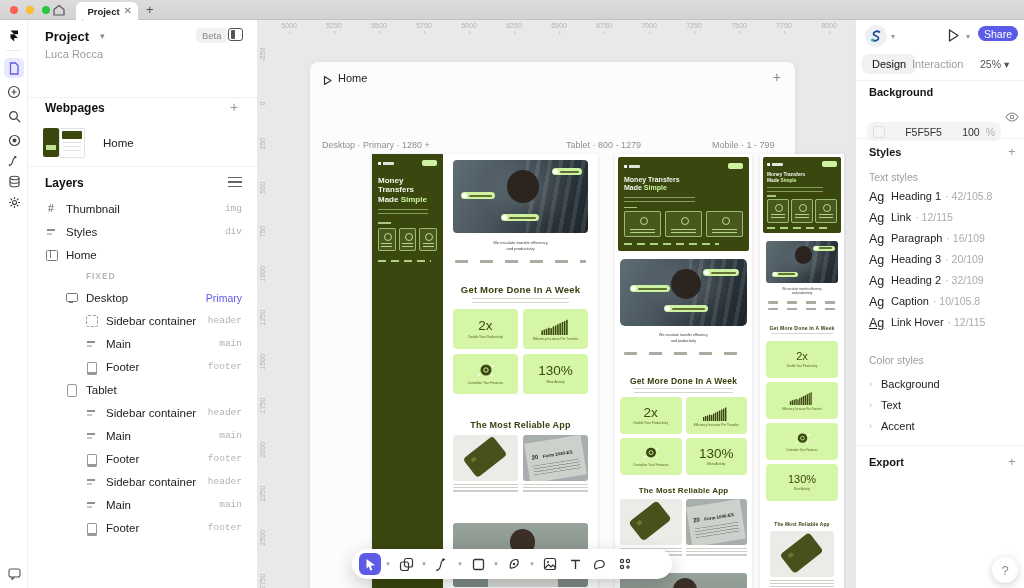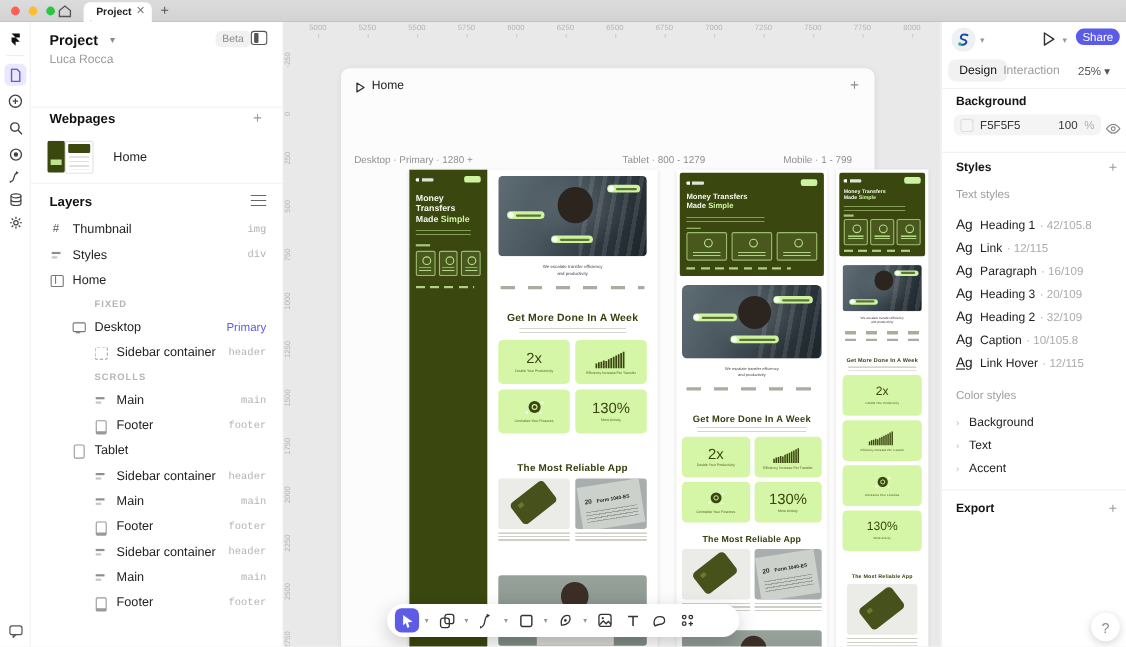--- a/index.html
+++ b/index.html
@@ -204,28 +204,28 @@
   .preview-btn { position:absolute; left:90px; top:8px; width:15px; height:15px; color:#333; }
   .pv-chev { position:absolute; left:110px; top:12px; font-size:8px; color:#999; }
   .share-btn { position:absolute; left:122px; top:6px; width:40px; height:15px; background:#5B5BE8; color:#fff; border:none; border-radius:8px; font-size:10.5px; font-family:"Liberation Sans",sans-serif; }
   .tab-design { position:absolute; left:6px; top:34px; background:#f1f1f1; border-radius:7px; padding:4px 10px; font-size:11px; color:#111; }
   .tab-interaction { position:absolute; left:56px; top:38px; font-size:11px; color:#9d9d9d; }
   .zoom-ctl { position:absolute; left:124px; top:38px; font-size:10.5px; color:#555; }
   .i-div { position:absolute; left:0; width:169px; height:1px; background:#f1f1f1; }
   .i-head { position:absolute; left:13px; font-size:11px; font-weight:bold; color:#161616; }
   .i-plus { position:absolute; left:152px; font-size:13px; color:#9a9a9a; }
   .i-sub { position:absolute; left:13px; font-size:10.5px; color:#9e9e9e; }
-  .bg-pill { position:absolute; left:11px; top:84px; width:134px; height:19px; background:#f4f4f4; border-radius:6px; display:flex; align-items:center; padding:0 6px; gap:6px; }
+  .bg-pill { position:absolute; left:11px; top:102px; width:134px; height:19px; background:#f4f4f4; border-radius:6px; display:flex; align-items:center; padding:0 6px; gap:6px;text-align:center; }
   .swatch { width:12px; height:12px; background:#F5F5F5; border:1px solid #ddd; border-radius:3px; flex:none; }
   .hexval { font-size:10.5px; color:#333; flex:1; }
   .opval { font-size:10.5px; color:#333; }
   .pct { font-size:10.5px; color:#b0b0b0; }
   .eye { position:absolute; left:149px; top:90px; width:14px; height:14px; color:#8a8a8a; }
   .tslist { position:absolute; left:0; top:170px; width:169px; }
-  .tsrow { display:flex; align-items:flex-end; height:21px; padding:0 13px; }
+  .tsrow { display:flex; align-items:flex-start; height:21px; padding:0 13px; }
   .ag { width:22px; font-size:12.5px; color:#222; flex:none; }
   .tsrow.underline .ag { text-decoration:underline; }
   .tsname { font-size:11px; color:#222; margin-right:4px; white-space:nowrap; }
   .tsmeta { font-size:10.5px; color:#ababab; white-space:nowrap; }
   .cslist { position:absolute; left:0; top:353px; width:169px; }
   .csrow { display:flex; align-items:center; height:21px; padding:0 13px; gap:9px; }
   .cschev { font-size:9px; color:#b5b5b5; }
   .csname { font-size:11px; color:#222; }
   .help-btn { position:absolute; left:992px; top:557px; width:26px; height:26px; border-radius:50%; background:#fff; box-shadow:0 2px 8px rgba(0,0,0,.18); border:none; font-size:13px; color:#8a8a8a; z-index:50; font-family:"Liberation Sans",sans-serif; }
 </style>
@@ -353,25 +353,20 @@
         </div>
         <div class="lrow primary" style="padding-left: 38px;">
           <span class="lic desktop"></span>
           <span class="llabel">Desktop</span>
           <span class="ltag">Primary</span>
         </div>
         <div class="lrow" style="padding-left: 58px;">
           <span class="lic select"></span>
           <span class="llabel">Sidebar container</span>
           <span class="ltag">header</span>
-        </div>
-        <div class="lrow section" style="padding-left: 58px;">
-
-          <span class="llabel">SCROLLS</span>
-
         </div>
         <div class="lrow" style="padding-left: 58px;">
           <span class="lic comp"></span>
           <span class="llabel">Main</span>
           <span class="ltag">main</span>
         </div>
         <div class="lrow" style="padding-left: 58px;">
           <span class="lic footer"></span>
           <span class="llabel">Footer</span>
           <span class="ltag">footer</span>

